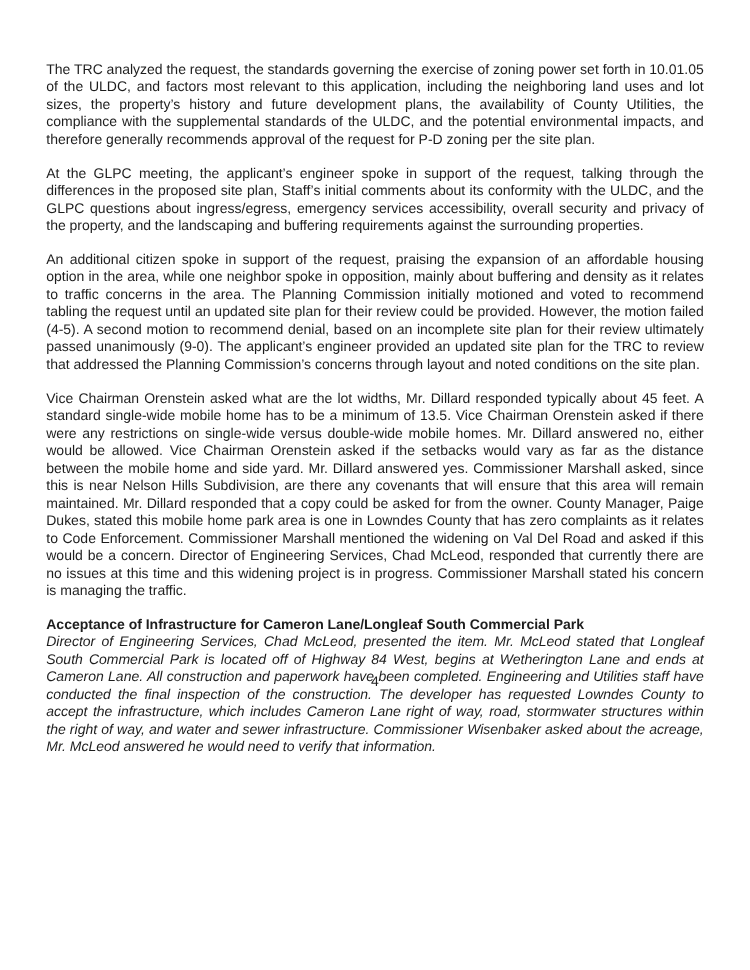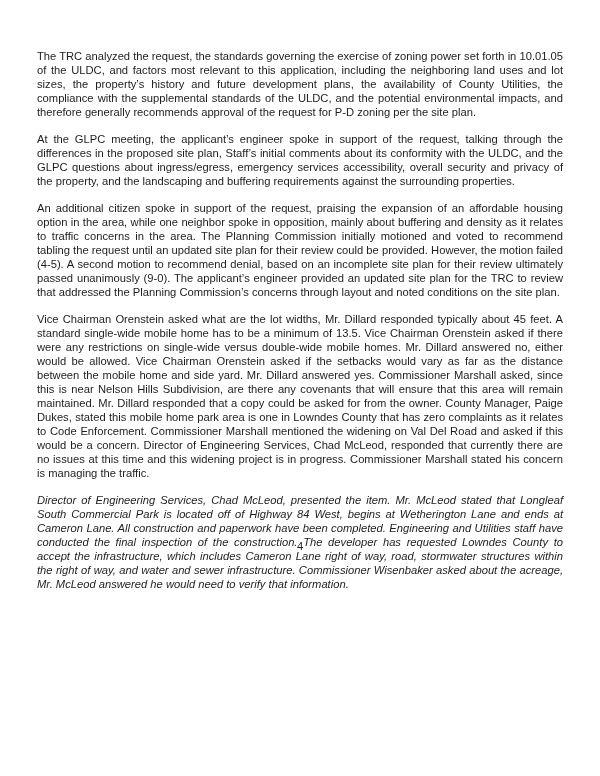--- a/index.html
+++ b/index.html
@@ -60,18 +60,19 @@
   <p class="para">The TRC analyzed the request, the standards governing the exercise of zoning power set forth in 10.01.05 of the ULDC, and factors most relevant to this application, including the neighboring land uses and lot sizes, the property’s history and future development plans, the availability of County Utilities, the compliance with the supplemental standards of the ULDC, and the potential environmental impacts, and therefore generally recommends approval of the request for P-D zoning per the site plan.</p>
 
   <p class="para">At the GLPC meeting, the applicant’s engineer spoke in support of the request, talking through the differences in the proposed site plan, Staff’s initial comments about its conformity with the ULDC, and the GLPC questions about ingress/egress, emergency services accessibility, overall security and privacy of the property, and the landscaping and buffering requirements against the surrounding properties.</p>
 
   <p class="para">An additional citizen spoke in support of the request, praising the expansion of an affordable housing option in the area, while one neighbor spoke in opposition, mainly about buffering and density as it relates to traffic concerns in the area. The Planning Commission initially motioned and voted to recommend tabling the request until an updated site plan for their review could be provided. However, the motion failed (4-5). A second motion to recommend denial, based on an incomplete site plan for their review ultimately passed unanimously (9-0). The applicant’s engineer provided an updated site plan for the TRC to review that addressed the Planning Commission’s concerns through layout and noted conditions on the site plan.</p>
 
   <p class="para">Vice Chairman Orenstein asked what are the lot widths, Mr. Dillard responded typically about 45 feet. A standard single-wide mobile home has to be a minimum of 13.5. Vice Chairman Orenstein asked if there were any restrictions on single-wide versus double-wide mobile homes. Mr. Dillard answered no, either would be allowed. Vice Chairman Orenstein asked if the setbacks would vary as far as the distance between the mobile home and side yard. Mr. Dillard answered yes. Commissioner Marshall asked, since this is near Nelson Hills Subdivision, are there any covenants that will ensure that this area will remain maintained. Mr. Dillard responded that a copy could be asked for from the owner. County Manager, Paige Dukes, stated this mobile home park area is one in Lowndes County that has zero complaints as it relates to Code Enforcement. Commissioner Marshall mentioned the widening on Val Del Road and asked if this would be a concern. Director of Engineering Services, Chad McLeod, responded that currently there are no issues at this time and this widening project is in progress. Commissioner Marshall stated his concern is managing the traffic.</p>
 
 
   <div>
+    <h3 class="item-heading">Acceptance of Infrastructure for Cameron Lane/Longleaf South Commercial Park</h3>
     <p class="para item-body">Director of Engineering Services, Chad McLeod, presented the item. Mr. McLeod stated that Longleaf South Commercial Park is located off of Highway 84 West, begins at Wetherington Lane and ends at Cameron Lane. All construction and paperwork have been completed. Engineering and Utilities staff have conducted the final inspection of the construction. The developer has requested Lowndes County to accept the infrastructure, which includes Cameron Lane right of way, road, stormwater structures within the right of way, and water and sewer infrastructure. Commissioner Wisenbaker asked about the acreage, Mr. McLeod answered he would need to verify that information.</p>
   </div>
 
   <div class="page-number">4</div>
 
 </div>
 
 </body></html>

